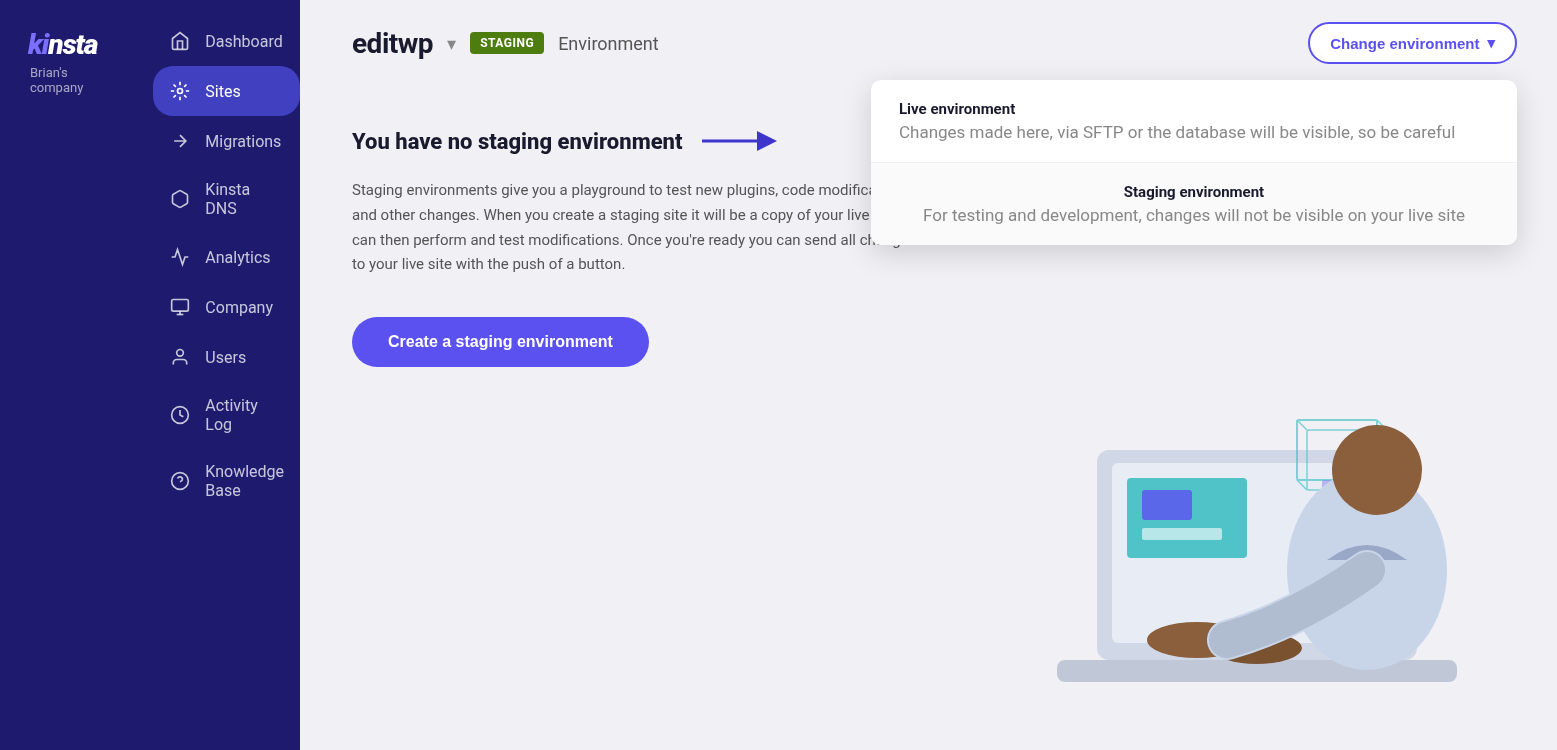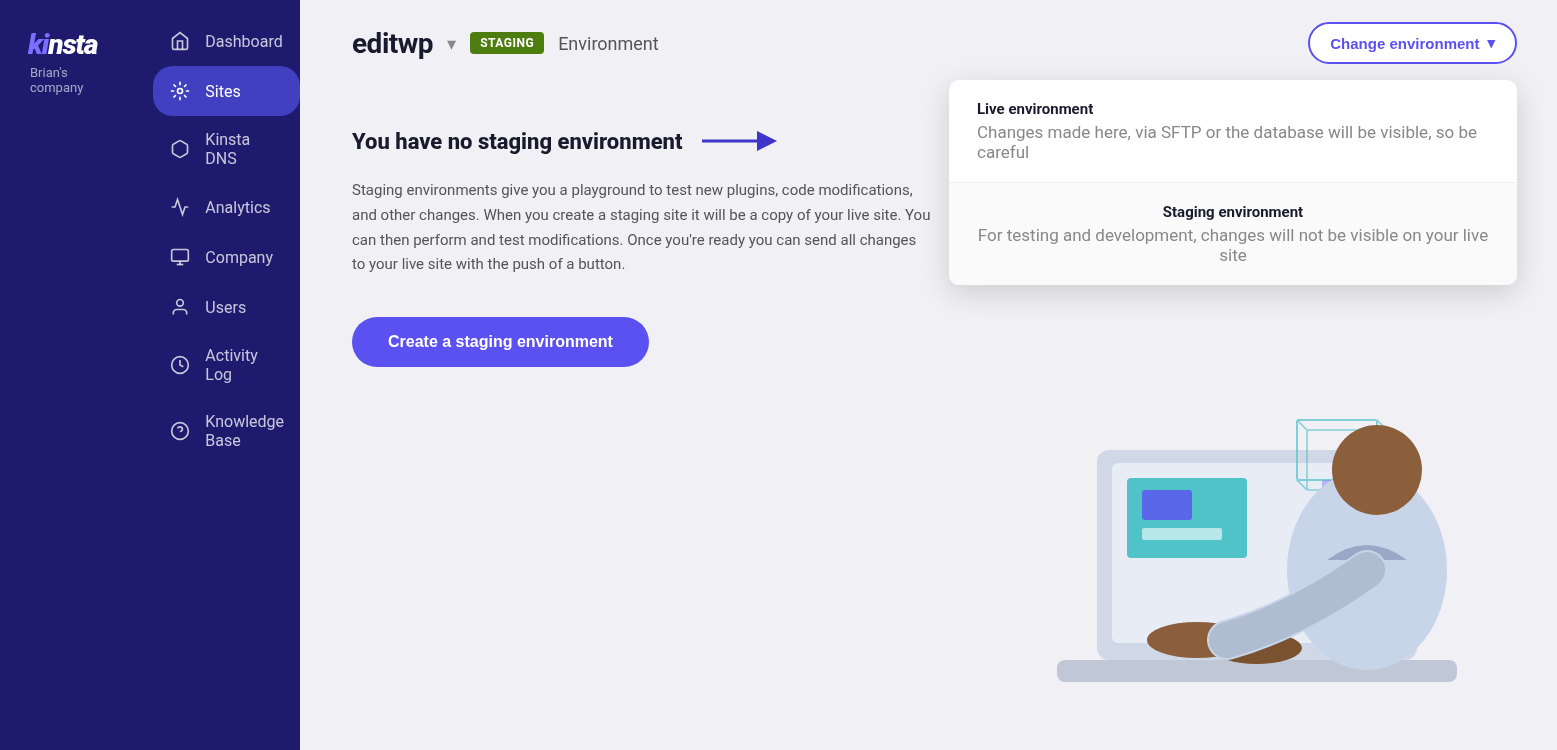--- a/index.html
+++ b/index.html
@@ -159,21 +159,21 @@
     }
 
     
     .env-dropdown {
       position: absolute;
       top: 80px;
       right: 40px;
       background: white;
       border-radius: 10px;
       box-shadow: 0 8px 30px rgba(0,0,0,0.15);
-      width: 568px;
+      width: 646px;
       z-index: 100;
       overflow: hidden;
     }
     .env-option {
       padding: 20px 28px;
       cursor: pointer;
       border-bottom: 1px solid #f0f0f0;
     }
     .env-option:last-child { border-bottom: none; }
     .env-option.selected { background: #fafafa; text-align: center; }
@@ -266,20 +266,28 @@
       <span>Dashboard</span>
     </div>
     <div class="nav-item active">
       <span class="nav-icon">
         <svg width="20" height="20" viewBox="0 0 24 24" fill="none" stroke="currentColor" stroke-width="2">
             <circle cx="12" cy="12" r="3"></circle>
             <path d="M12 1v4M12 19v4M4.22 4.22l2.83 2.83M16.95 16.95l2.83 2.83M1 12h4M19 12h4M4.22 19.78l2.83-2.83M16.95 7.05l2.83-2.83"></path>
           </svg>
       </span>
       <span>Sites</span>
+    </div>
+    <div class="nav-item">
+      <span class="nav-icon">
+        <svg width="20" height="20" viewBox="0 0 24 24" fill="none" stroke="currentColor" stroke-width="2">
+            <path d="M5 12h14M12 5l7 7-7 7"></path>
+          </svg>
+      </span>
+      <span>Migrations</span>
     </div>
     <div class="nav-item">
       <span class="nav-icon">
         <svg width="20" height="20" viewBox="0 0 24 24" fill="none" stroke="currentColor" stroke-width="2">
             <path d="M21 16V8a2 2 0 00-1-1.73l-7-4a2 2 0 00-2 0l-7 4A2 2 0 003 8v8a2 2 0 001 1.73l7 4a2 2 0 002 0l7-4A2 2 0 0021 16z"></path>
           </svg>
       </span>
       <span>Kinsta DNS</span>
     </div>
     <div class="nav-item">

